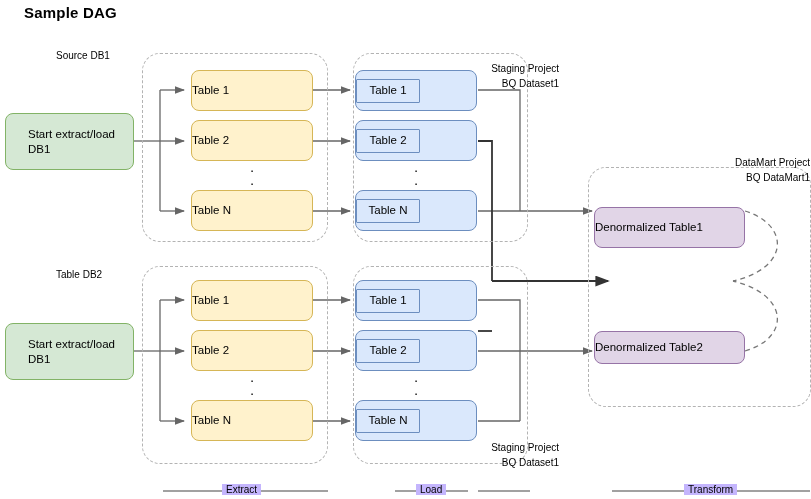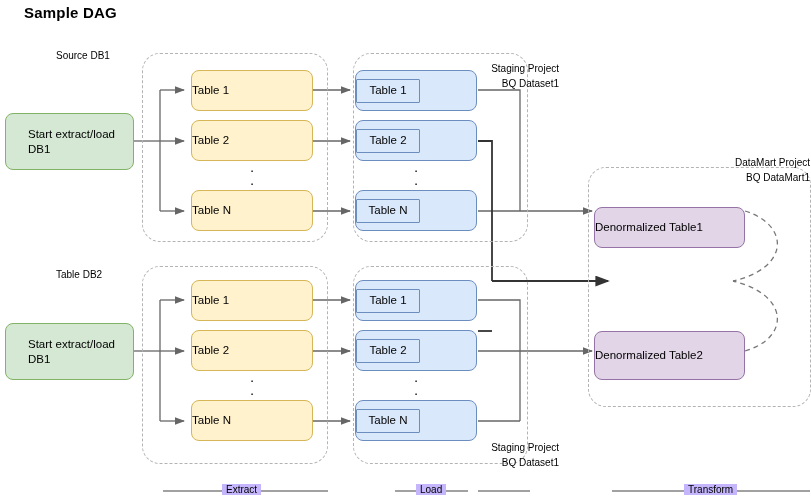--- a/index.html
+++ b/index.html
@@ -222,21 +222,21 @@
   </div>
   <div class="node blue" style="left:355px;top:400px;width:122px;height:41px;">
     <div class="inner-rect">
       <span>Table N</span>
     </div>
   </div>
 
   <div class="node purple" style="left:594px;top:191px;width:151px;height:41px;margin-top:16px;">
     <span>Denormalized Table1</span>
   </div>
-  <div class="node purple" style="left:594px;top:331px;width:151px;height:49px;">
+  <div class="node purple" style="left:594px;top:331px;width:151px;height:33px;">
     <span>Denormalized Table2</span>
   </div>
 
   <div class="phase-label" style="left:222px;top:484px;">Extract</div>
   <div class="phase-label" style="left:416px;top:484px;">Load</div>
   <div class="phase-label" style="left:672px;top:484px;margin-left:12px;">Transform</div>
 
 </div>
 
 </body></html>

